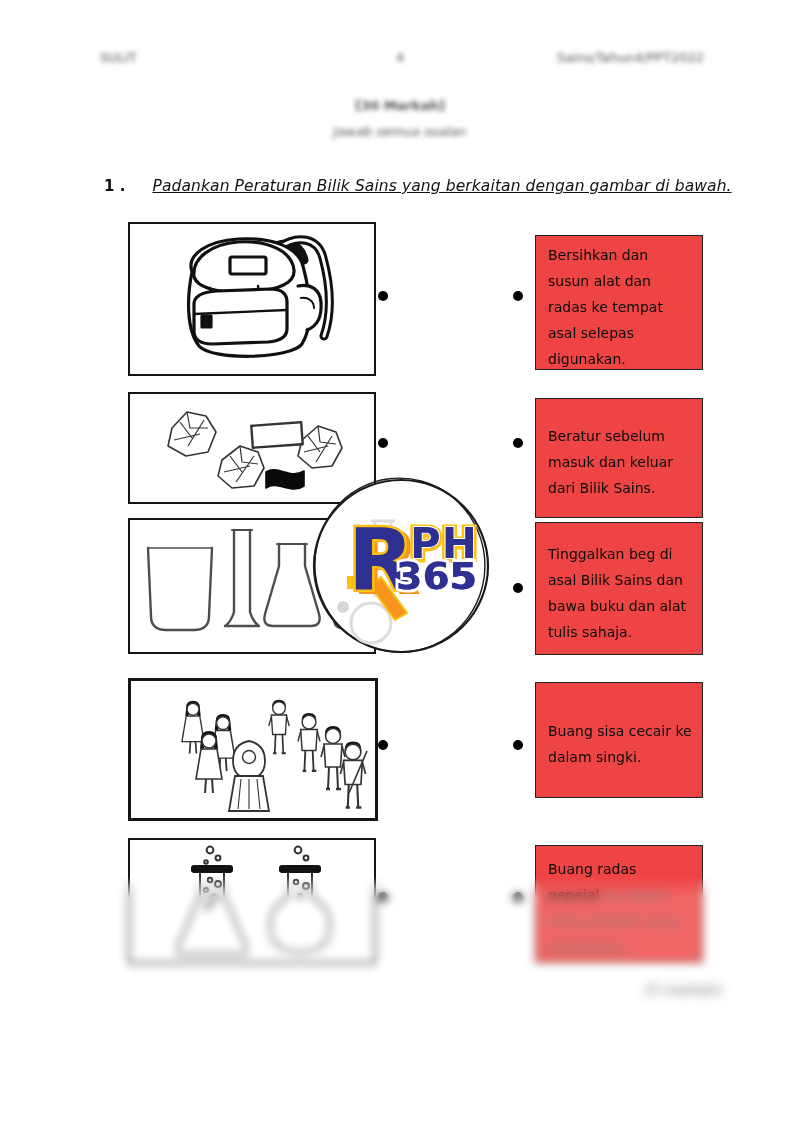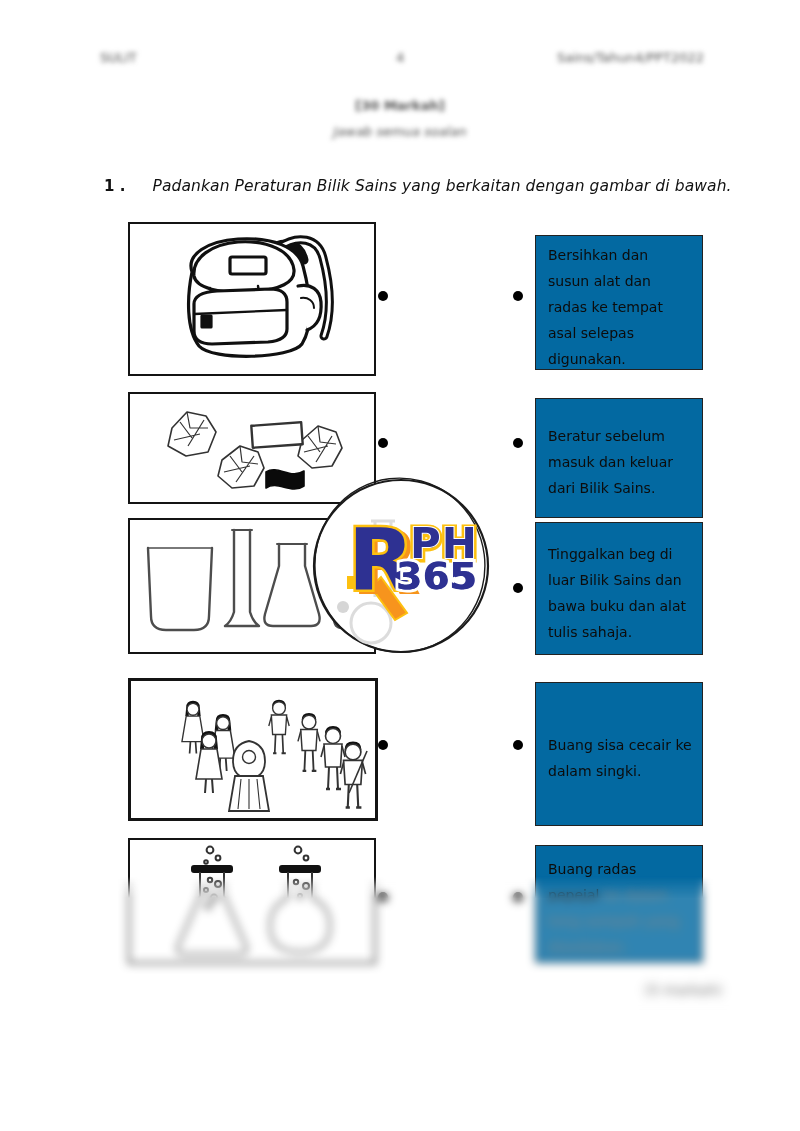--- a/index.html
+++ b/index.html
@@ -8,26 +8,26 @@
     font-family:"DejaVu Sans", sans-serif; color:#111; overflow:hidden;
   }
   .abs{position:absolute;}
   
   .blurred{filter:blur(2.6px); color:#4f4f4f;}
   .blurred-soft{filter:blur(3.2px); color:#6a6a6a;}
 
   .hdr{font-size:13px;}
   .question-line{left:104px; top:176px; width:640px; white-space:nowrap;}
   .qnum{font-weight:700; font-size:15px; margin-right:22px;}
-  .qtext{font-style:italic; font-size:15.5px; letter-spacing:.1px;}
+  .qtext{font-style:italic; font-size:15.5px; letter-spacing:.1px;text-decoration:underline;}
 
   .img-box{background:#fff; border:2px solid #141414;}
   .img-box svg{display:block; width:100%; height:100%;}
   .ans-box{
-    background:#0369a1; border:1.6px solid #222;
+    background:#ef4444; border:1.6px solid #222;
     display:flex; align-items:center;
     padding:8px 10px 0 12px; box-sizing:border-box;
   }
   .ans-text{font-size:14px; line-height:26px; color:#0c0c0c;}
 
   .dot{width:10px; height:10px; border-radius:50%; background:#000;}
 
   .wm{left:311px; top:477px; width:180px; height:178px; pointer-events:none;}
   .wm svg{overflow:visible;}
 
@@ -115,21 +115,21 @@
       </g>
       <g stroke="#cfcfcf" fill="none" stroke-width="2.4">
         <path d="M232 12 L232 56 Q222 66 220 80 Q220 104 238 106"></path>
         <path d="M242 12 L242 56"></path>
       </g>
     </svg>
   </div>
   <span class="abs dot" style="left:378px; top:583px;"></span>
   <span class="abs dot" style="left:513px; top:583px;"></span>
   <div class="abs ans-box" style="left:535px; top:522px; width:168px; height:133px;">
-    <span class="ans-text">Tinggalkan beg di luar Bilik Sains dan bawa buku dan alat tulis sahaja.</span>
+    <span class="ans-text">Tinggalkan beg di asal Bilik Sains dan bawa buku dan alat tulis sahaja.</span>
   </div>
 
   <div class="abs img-box" style="left:128px; top:678px; width:244px; height:137px; border-width:3px;">
     <svg viewBox="0 0 244 137">
       <defs>
         <g id="boy">
           <path d="M-8 -3 Q-8 -11 0 -11 Q8 -11 8 -3 Q4 -7 0 -7 Q-4 -7 -8 -3 Z" fill="#111"></path>
           <circle cx="0" cy="-1" r="7.5" fill="#fff" stroke="#333" stroke-width="1.6"></circle>
           <path d="M-9 7 L9 7 L7.5 30 L-7.5 30 Z" fill="#fff" stroke="#333" stroke-width="1.6"></path>
           <path d="M-9 9 L-12 20 M9 9 L12 20" stroke="#333" stroke-width="1.6" fill="none"></path>
@@ -154,21 +154,21 @@
         <path d="M0 -18 Q16 -15 16 2 Q16 13 9 17 L-9 17 Q-16 13 -16 2 Q-16 -15 0 -18 Z" fill="#fff" stroke="#333" stroke-width="1.8"></path>
         <circle cx="0" cy="-2" r="6.5" fill="#fff" stroke="#333" stroke-width="1.4"></circle>
         <path d="M-14 17 L-20 52 L20 52 L14 17 Z" fill="#fff" stroke="#333" stroke-width="1.8"></path>
         <path d="M-8 20 L-11 50 M0 20 L0 50 M8 20 L11 50" stroke="#333" stroke-width="1.1" fill="none"></path>
       </g>
       <path d="M236 70 L218 112" stroke="#333" stroke-width="1.6"></path>
     </svg>
   </div>
   <span class="abs dot" style="left:378px; top:740px;"></span>
   <span class="abs dot" style="left:513px; top:740px;"></span>
-  <div class="abs ans-box" style="left:535px; top:682px; width:168px; height:144px;">
+  <div class="abs ans-box" style="left:535px; top:682px; width:168px; height:116px;">
     <span class="ans-text">Buang sisa cecair ke dalam singki.</span>
   </div>
 
   <div class="abs img-box" style="left:128px; top:838px; width:244px; height:122px;">
     <svg viewBox="0 0 244 122">
       <g stroke="#333" fill="none" stroke-width="2">
         <rect x="62" y="26" width="40" height="6" rx="2" fill="#111" stroke="#111"></rect>
         <path d="M70 32 L70 56 M94 32 L94 56"></path>
         <path d="M70 56 L48 106 Q45 114 54 114 L110 114 Q119 114 116 106 L94 56"></path>
         <circle cx="80" cy="10" r="3.4"></circle>

